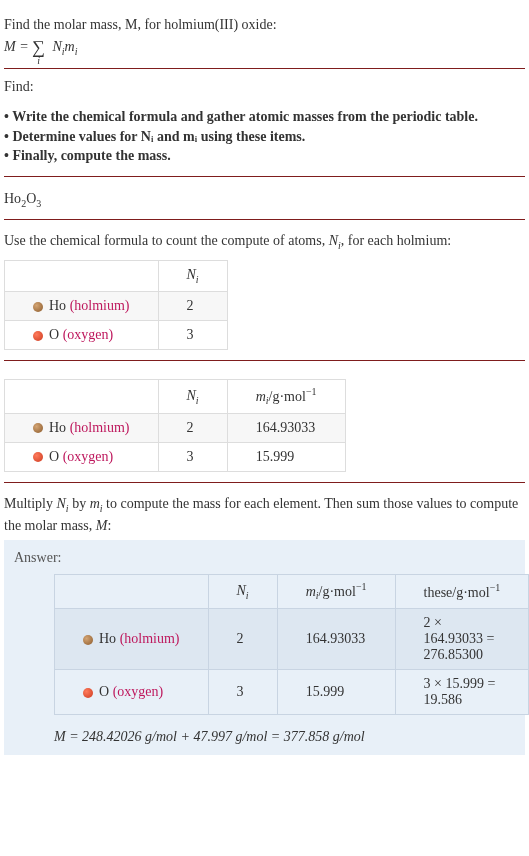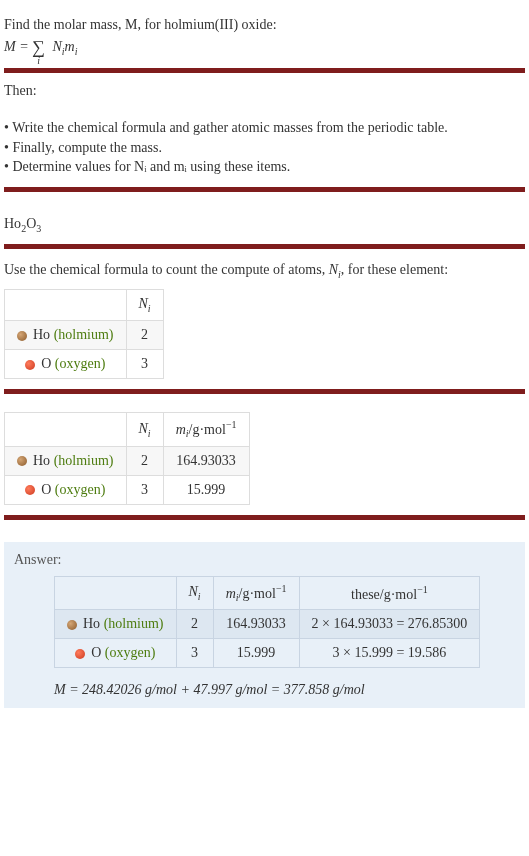--- a/index.html
+++ b/index.html
@@ -9,21 +9,21 @@
     }
     body {
       font-family: Georgia, 'Times New Roman', serif;
       font-size: 14px;
       color: #333;
       background: #fff;
       width: 529px;
       padding: 4px;
     }
     .section {
-      border-bottom: 5px solid #7f1d1d;
+      border-bottom: 1px solid #7f1d1d;
       padding: 10px 0;
     }
     .section:last-child {
       border-bottom: none;
     }
     .intro-text {
       line-height: 1.5;
     }
     .formula {
       font-style: italic;
@@ -44,28 +44,29 @@
     }
     .sum-sub {
       position: absolute;
       bottom: -8px;
       left: 50%;
       transform: translateX(-50%);
       font-size: 10px;
       font-style: italic;
     }
     .plan-list {
-      margin-top: 19px;
+      margin-top: 12px;
       line-height: 1.4;
+      font-weight: bold;
     }
     .plan-item::before {
       content: "• ";
     }
     .chem-formula {
-      margin-top: 14px;
+      margin-top: 4px;
     }
     .chem-formula .sub {
       font-size: 10px;
       vertical-align: sub;
     }
     .math-var {
       font-style: italic;
     }
     .math-sub {
       font-size: 10px;
@@ -75,22 +76,22 @@
     .math-sup {
       font-size: 10px;
       vertical-align: super;
     }
     table {
       border-collapse: collapse;
       margin-top: 8px;
     }
     td, th {
       border: 1px solid #ddd;
-      padding: 6px 12px;
-      text-align: center;
+      padding: 6px 28px;
+      text-align: left;
       font-weight: normal;
     }
     tr:nth-child(odd) td {
       background: #f7f7f7;
     }
     tr:nth-child(even) td {
       background: #fff;
     }
     thead tr th {
       background: #fff;
@@ -106,26 +107,26 @@
       margin-right: 6px;
       vertical-align: middle;
     }
     .ho-dot {
       background: radial-gradient(circle at 35% 35%, #d4a574, #8b5a2b);
     }
     .o-dot {
       background: radial-gradient(circle at 35% 35%, #ff7b5c, #cc3a1f);
     }
     .elem-name {
-      color: #4d7c0f;
+      color: #be185d;
     }
     .answer-box {
       background: #e8f0f8;
       padding: 10px;
-      margin-top: 12px;
+      margin-top: 4px;
     }
     .answer-label {
       color: #555;
       margin-bottom: 8px;
     }
     .answer-content {
       padding-left: 40px;
     }
     .answer-box table tr:nth-child(odd) td {
       background: #dde7f1;
@@ -158,37 +159,37 @@
     <span>M = </span>
     <span class="sum-sym">
       <span class="sigma">∑</span>
       <span class="sum-sub">i</span>
     </span>
     <span style="margin-left:4px;">N</span><span class="sub">i</span><span>m</span><span class="sub">i</span>
   </div>
 </div>
 
 <div class="section">
-  <div>Then:</div>
+  <div>Find:</div>
   <div class="plan-list">
     <div class="plan-item">Write the chemical formula and gather atomic masses from the periodic table.</div>
+    <div class="plan-item">Determine values for Nᵢ and mᵢ using these items.</div>
     <div class="plan-item">Finally, compute the mass.</div>
-    <div class="plan-item">Determine values for Nᵢ and mᵢ using these items.</div>
   </div>
 </div>
 
 <div class="section">
   <div class="chem-formula">
     <span>Ho</span><span class="sub">2</span><span>O</span><span class="sub">3</span>
   </div>
 </div>
 
 <div class="section">
   <div class="text-with-sub">
-    <span>Use the chemical formula to count the compute of atoms, </span><span class="math-var">N</span><span class="math-sub">i</span><span>, for these element:</span>
+    <span>Use the chemical formula to count the compute of atoms, </span><span class="math-var">N</span><span class="math-sub">i</span><span>, for each holmium:</span>
   </div>
   <table>
     <thead>
       <tr>
         <th></th>
         <th><span class="math-var">N</span><span class="math-sub">i</span></th>
       </tr>
     </thead>
     <tbody>
       <tr>
@@ -221,20 +222,23 @@
       <tr>
         <td class="element-cell"><span class="bullet-dot o-dot"></span><span>O</span> <span class="elem-name">(oxygen)</span></td>
         <td>3</td>
         <td>15.999</td>
       </tr>
     </tbody>
   </table>
 </div>
 
 <div class="section" style="border-bottom:none;">
+  <div class="text-with-sub">
+    <span>Multiply </span><span class="math-var">N</span><span class="math-sub">i</span><span> by </span><span class="math-var">m</span><span class="math-sub">i</span><span> to compute the mass for each element. Then sum those values to compute the molar mass, </span><span class="math-var">M</span><span>:</span>
+  </div>
   <div class="answer-box">
     <div class="answer-label">Answer:</div>
     <div class="answer-content">
       <table>
         <thead>
           <tr>
             <th></th>
             <th><span class="math-var">N</span><span class="math-sub">i</span></th>
             <th><span class="math-var">m</span><span class="math-sub">i</span><span>/g·mol</span><span class="math-sup">−1</span></th>
             <th><span>these/g·mol</span><span class="math-sup">−1</span></th>

